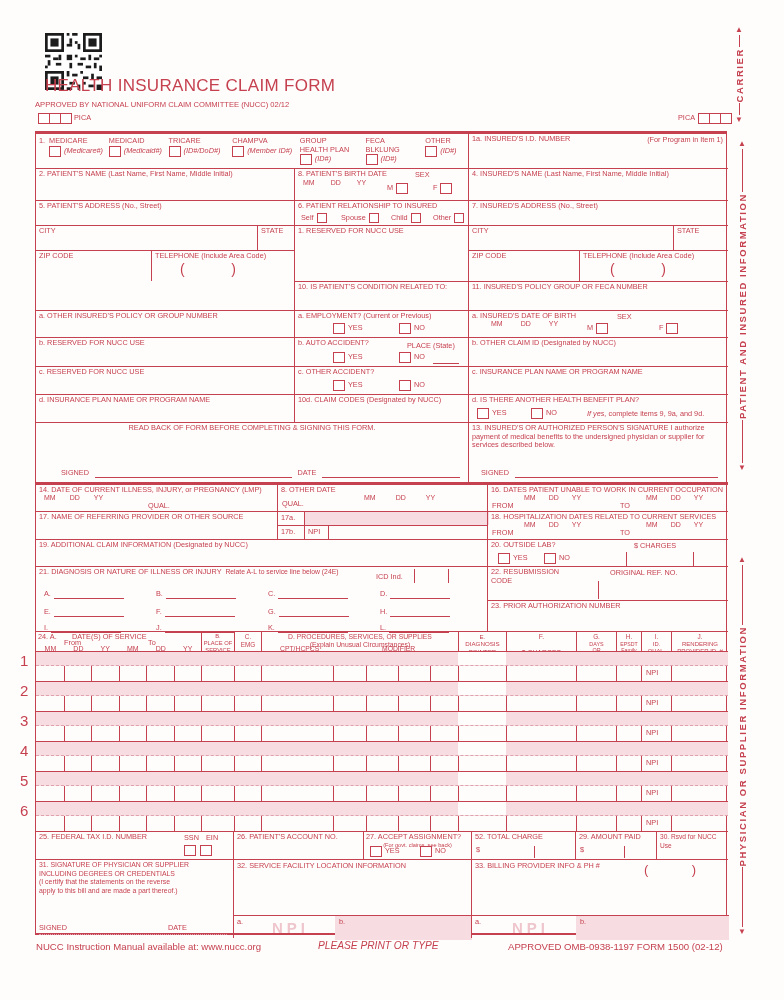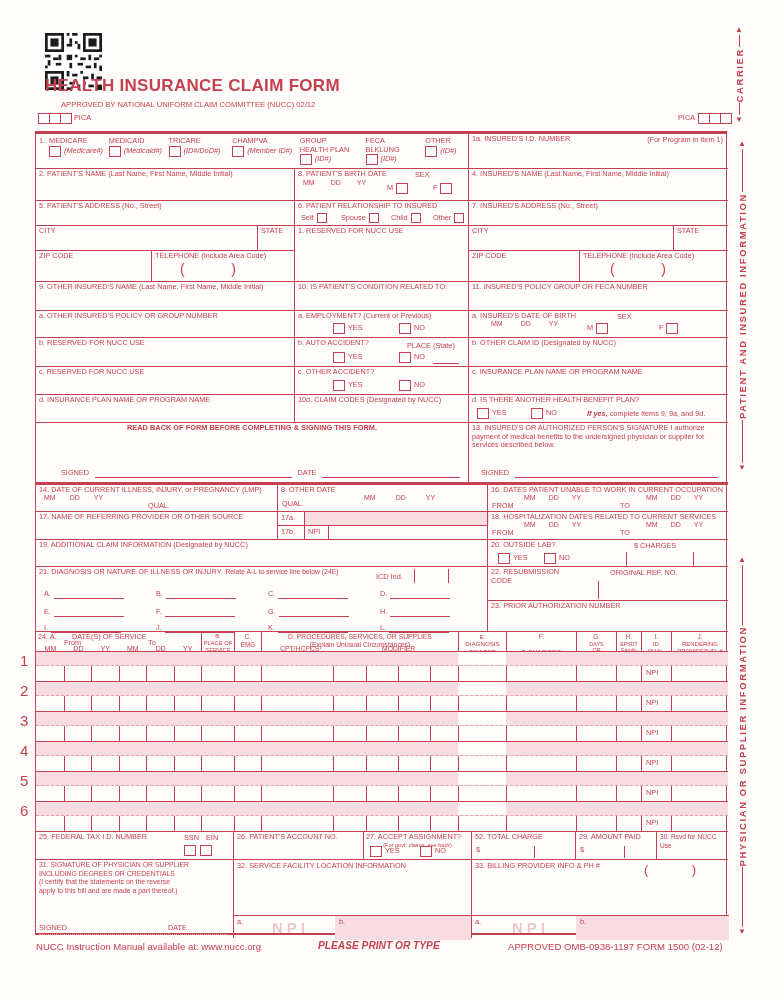--- a/index.html
+++ b/index.html
@@ -11,21 +11,21 @@
          box-shadow:0 3px 8px rgba(0,0,0,.28);}
   .t{font-size:7.3px;line-height:1.18;}
   .cell{position:absolute;box-sizing:border-box;border-left:1px solid var(--r);border-top:1px solid var(--r);
         padding:1px 3px;font-size:7.3px;line-height:1.18;}
   .nl{border-left:none;} .tt{border-top-width:3px;}
   .formbox{position:absolute;left:35px;top:131px;width:692px;height:804px;box-sizing:border-box;
            border:1px solid var(--r);border-top:3px solid var(--r);border-bottom:2px solid var(--r);}
   .abs{position:absolute;}
   .pre{white-space:pre-line;}
   .it{font-style:italic;}
-  .b{font-weight:bold;}
+  .b{font-weight:normal;}
   .cb{display:inline-block;width:12px;height:11px;border:1px solid var(--r);background:#fff;
       vertical-align:middle;box-sizing:border-box;flex:0 0 auto;}
   .cbs{width:10px;height:10px;}
   .u{display:inline-block;border-bottom:1px solid var(--r);height:9px;}
   .dg{position:absolute;display:flex;font-size:7px;}
   .dg span{display:inline-block;text-align:center;}
   .vwrap{position:absolute;display:flex;flex-direction:column;align-items:center;gap:1px;width:16px;}
   .vline{width:1px;background:var(--r);flex:1 1 auto;min-height:6px;}
   .vtext{writing-mode:vertical-rl;transform:rotate(180deg);font-weight:bold;font-size:9.5px;
          letter-spacing:1.6px;white-space:nowrap;}
@@ -89,21 +89,21 @@
       <rect x="9" y="18" width="2" height="1"></rect>
         <rect x="12" y="19" width="1" height="2"></rect>
         <rect x="14" y="18" width="1" height="1"></rect>
       <rect x="16" y="19" width="2" height="1"></rect>
         <rect x="19" y="19" width="2" height="2"></rect>
         <rect x="8" y="20" width="2" height="1"></rect>
     </g>
   </svg>
 
   <div class="abs b" style="left:45px;top:76px;font-size:17px;letter-spacing:.3px">HEALTH INSURANCE CLAIM FORM</div>
-  <div class="abs" style="left:61px;top:100px;font-size:7.6px">APPROVED BY NATIONAL UNIFORM CLAIM COMMITTEE (NUCC) 02/12</div>
+  <div class="abs" style="left:35px;top:100px;font-size:7.6px">APPROVED BY NATIONAL UNIFORM CLAIM COMMITTEE (NUCC) 02/12</div>
 
   <div class="abs" style="left:38px;top:113px;display:flex;align-items:center">
     <span class="cb"></span>
     <span class="cb" style="margin-left:-1px"></span>
     <span class="cb" style="margin-left:-1px"></span>
     <span class="t" style="margin-left:2px">PICA</span>
   </div>
   <div class="abs" style="left:678px;top:113px;display:flex;align-items:center">
     <span class="t" style="margin-right:3px">PICA</span>
     <span class="cb"></span>
@@ -247,23 +247,20 @@
       <span class="abs" style="left:28px;top:10px;font-size:14px;white-space:pre">(            )</span>
     </div>
     <div class="cell" style="left:432px;top:116px;width:111px;height:31px">
       <span>ZIP CODE</span>
     </div>
     <div class="cell" style="left:543px;top:116px;width:149px;height:31px">
       <span>TELEPHONE (Include Area Code)</span>
       <span class="abs" style="left:30px;top:10px;font-size:14px;white-space:pre">(            )</span>
     </div>
 
-    <div class="cell nl" style="left:0;top:147px;width:258px;height:29px">
-      <span>9. OTHER INSURED'S NAME (Last Name, First Name, Middle Initial)</span>
-    </div>
     <div class="cell" style="left:258px;top:147px;width:174px;height:29px">
       <span>10. IS PATIENT'S CONDITION RELATED TO:</span>
     </div>
     <div class="cell" style="left:432px;top:147px;width:260px;height:29px">
       <span>11. INSURED'S POLICY GROUP OR FECA NUMBER</span>
     </div>
 
     <div class="cell nl" style="left:0;top:176px;width:258px;height:27px">
       <span>a. OTHER INSURED'S POLICY OR GROUP NUMBER</span>
     </div>

